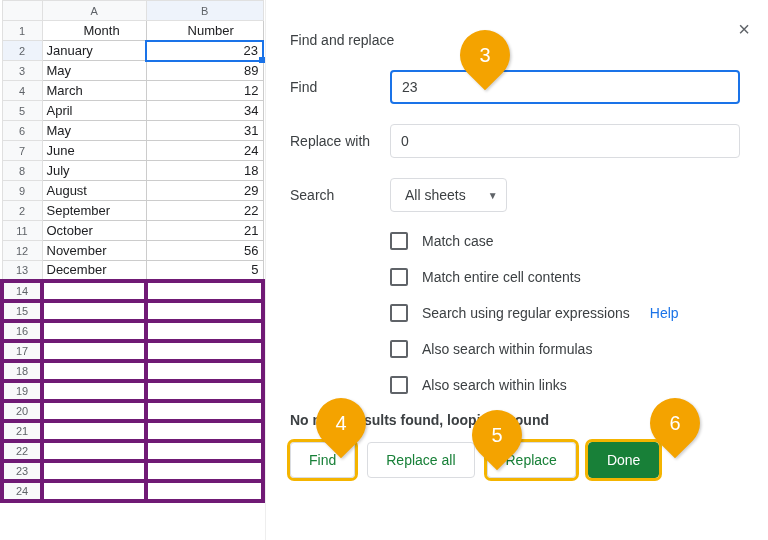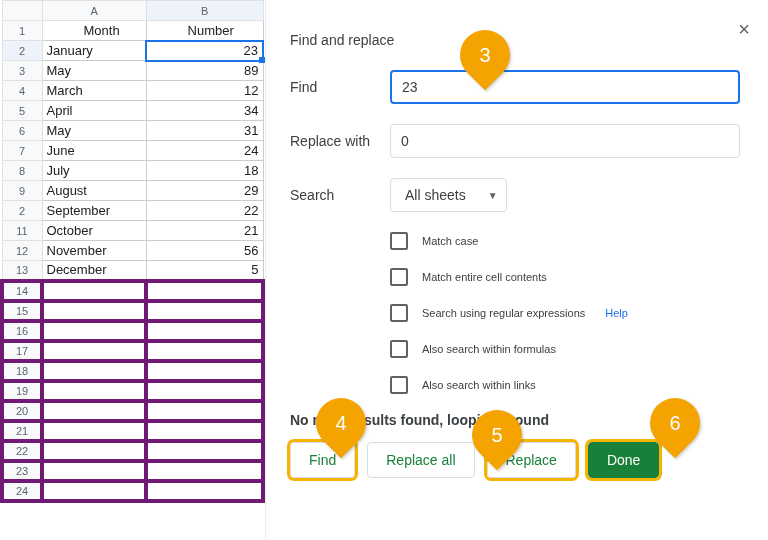--- a/index.html
+++ b/index.html
@@ -26,21 +26,21 @@
   .dialog h2 { font-size: 14px; font-weight: 400; color: #3c4043; margin: 8px 0 22px 0; }
   .close { position: absolute; right: 18px; top: 18px; font-size: 20px; color: #5f6368; cursor: pointer; font-family: sans-serif; }
   .row { display: flex; align-items: center; margin-bottom: 20px; }
   .row .lbl { width: 100px; color: #3c4043; font-size: 14px; }
   .row input[type=text] { flex: 1; height: 34px; border: 1px solid #dadce0; border-radius: 4px; padding: 0 10px; font-size: 14px; color: #3c4043; }
   .row input.focus { border: 2px solid #1a73e8; }
   .select { display: inline-flex; align-items: center; gap: 22px; height: 34px; padding: 0 8px 0 14px; border: 1px solid #dadce0; border-radius: 4px; font-size: 14px; color: #3c4043; cursor: pointer; }
   .select .caret { font-size: 10px; color: #5f6368; }
 
   .checks { margin-left: 100px; }
-  .ck { display: flex; align-items: center; gap: 14px; margin-bottom: 18px; font-size: 11px; color: #3c4043; }
+  .ck { display: flex; align-items: center; gap: 14px; margin-bottom: 18px; font-size: 14px; color: #3c4043; }
   .ck .box { width: 18px; height: 18px; border: 2px solid #5f6368; border-radius: 2px; flex: none; }
   .help { color: #1a73e8; margin-left: 6px; cursor: pointer; }
 
   .status { font-size: 14px; font-weight: bold; color: #3c4043; margin: 6px 0 14px 0; }
 
   .btns { display: flex; gap: 12px; align-items: center; }
   .btn { height: 36px; padding: 0 18px; border-radius: 4px; border: 1px solid #dadce0; background: #fff; font-size: 14px; font-weight: 500; color: #188038; cursor: pointer; display: inline-flex; align-items: center; justify-content: center; }
   .btn.hi { outline: 3px solid #f4b400; outline-offset: 0; }
   .btn.done { background: #188038; color: #fff; border: 1px solid #188038; outline: 3px solid #f4b400; text-align: right; }
 

